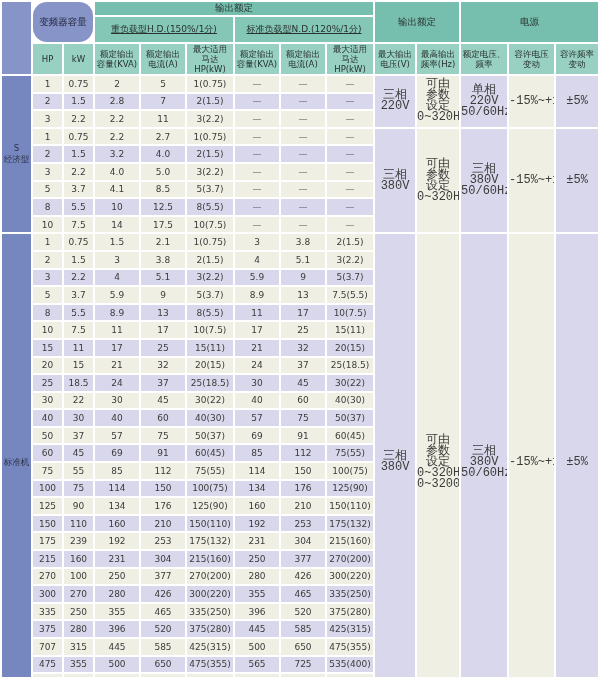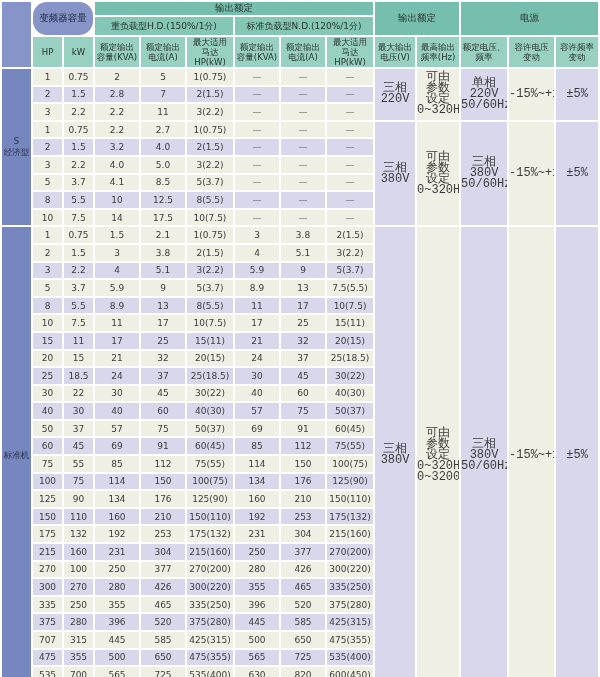--- a/index.html
+++ b/index.html
@@ -2,21 +2,21 @@
 <html><head>
 <meta charset="utf-8">
 <style>
   html,body{margin:0;padding:0;background:#ffffff;}
   .wrap{width:600px;height:677px;background:#ffffff;overflow:hidden;}
   table{border-collapse:separate;border-spacing:2px;table-layout:fixed;width:600px;}
   th,td{font-family:"DejaVu Sans",sans-serif;font-weight:normal;color:#3b3b3b;
         text-align:center;vertical-align:middle;padding:0;overflow:hidden;}
   
   .h1{background:#76bfae;height:13px;font-size:9.5px;color:#28322f;}
-  .h2{background:#85c7b6;height:18px;font-size:9px;color:#28322f;}
+  .h2{background:#85c7b6;height:25px;font-size:9px;color:#28322f;text-decoration:underline;}
   .h3{background:#98d0c1;height:26px;font-size:8.5px;line-height:10px;
       white-space:pre-line;color:#28322f;}
   .corner{background:#8794c8;}
   .bluehdr{background:#8794c8;font-size:9.5px;color:#22283d;border-radius:14px;}
   .cat{background:#7687c0;font-size:8.5px;line-height:11px;white-space:pre-line;color:#2c3146;}
   
   .d{height:15.6px;font-size:9px;}
   .cream{background:#f0efe3;}
   .lav{background:#d9d7eb;}
   .dash{color:#6f6f6f;}
@@ -372,21 +372,21 @@
           <td class="d lav">110</td>
           <td class="d lav">160</td>
           <td class="d lav">210</td>
           <td class="d lav">150(110)</td>
           <td class="d lav">192</td>
           <td class="d lav">253</td>
           <td class="d lav">175(132)</td>
         </tr>
         <tr>
           <td class="d cream">175</td>
-          <td class="d cream">132</td>
+          <td class="d cream">239</td>
           <td class="d cream">192</td>
           <td class="d cream">253</td>
           <td class="d cream">175(132)</td>
           <td class="d cream">231</td>
           <td class="d cream">304</td>
           <td class="d cream">215(160)</td>
         </tr>
         <tr>
           <td class="d lav">215</td>
           <td class="d lav">160</td>

